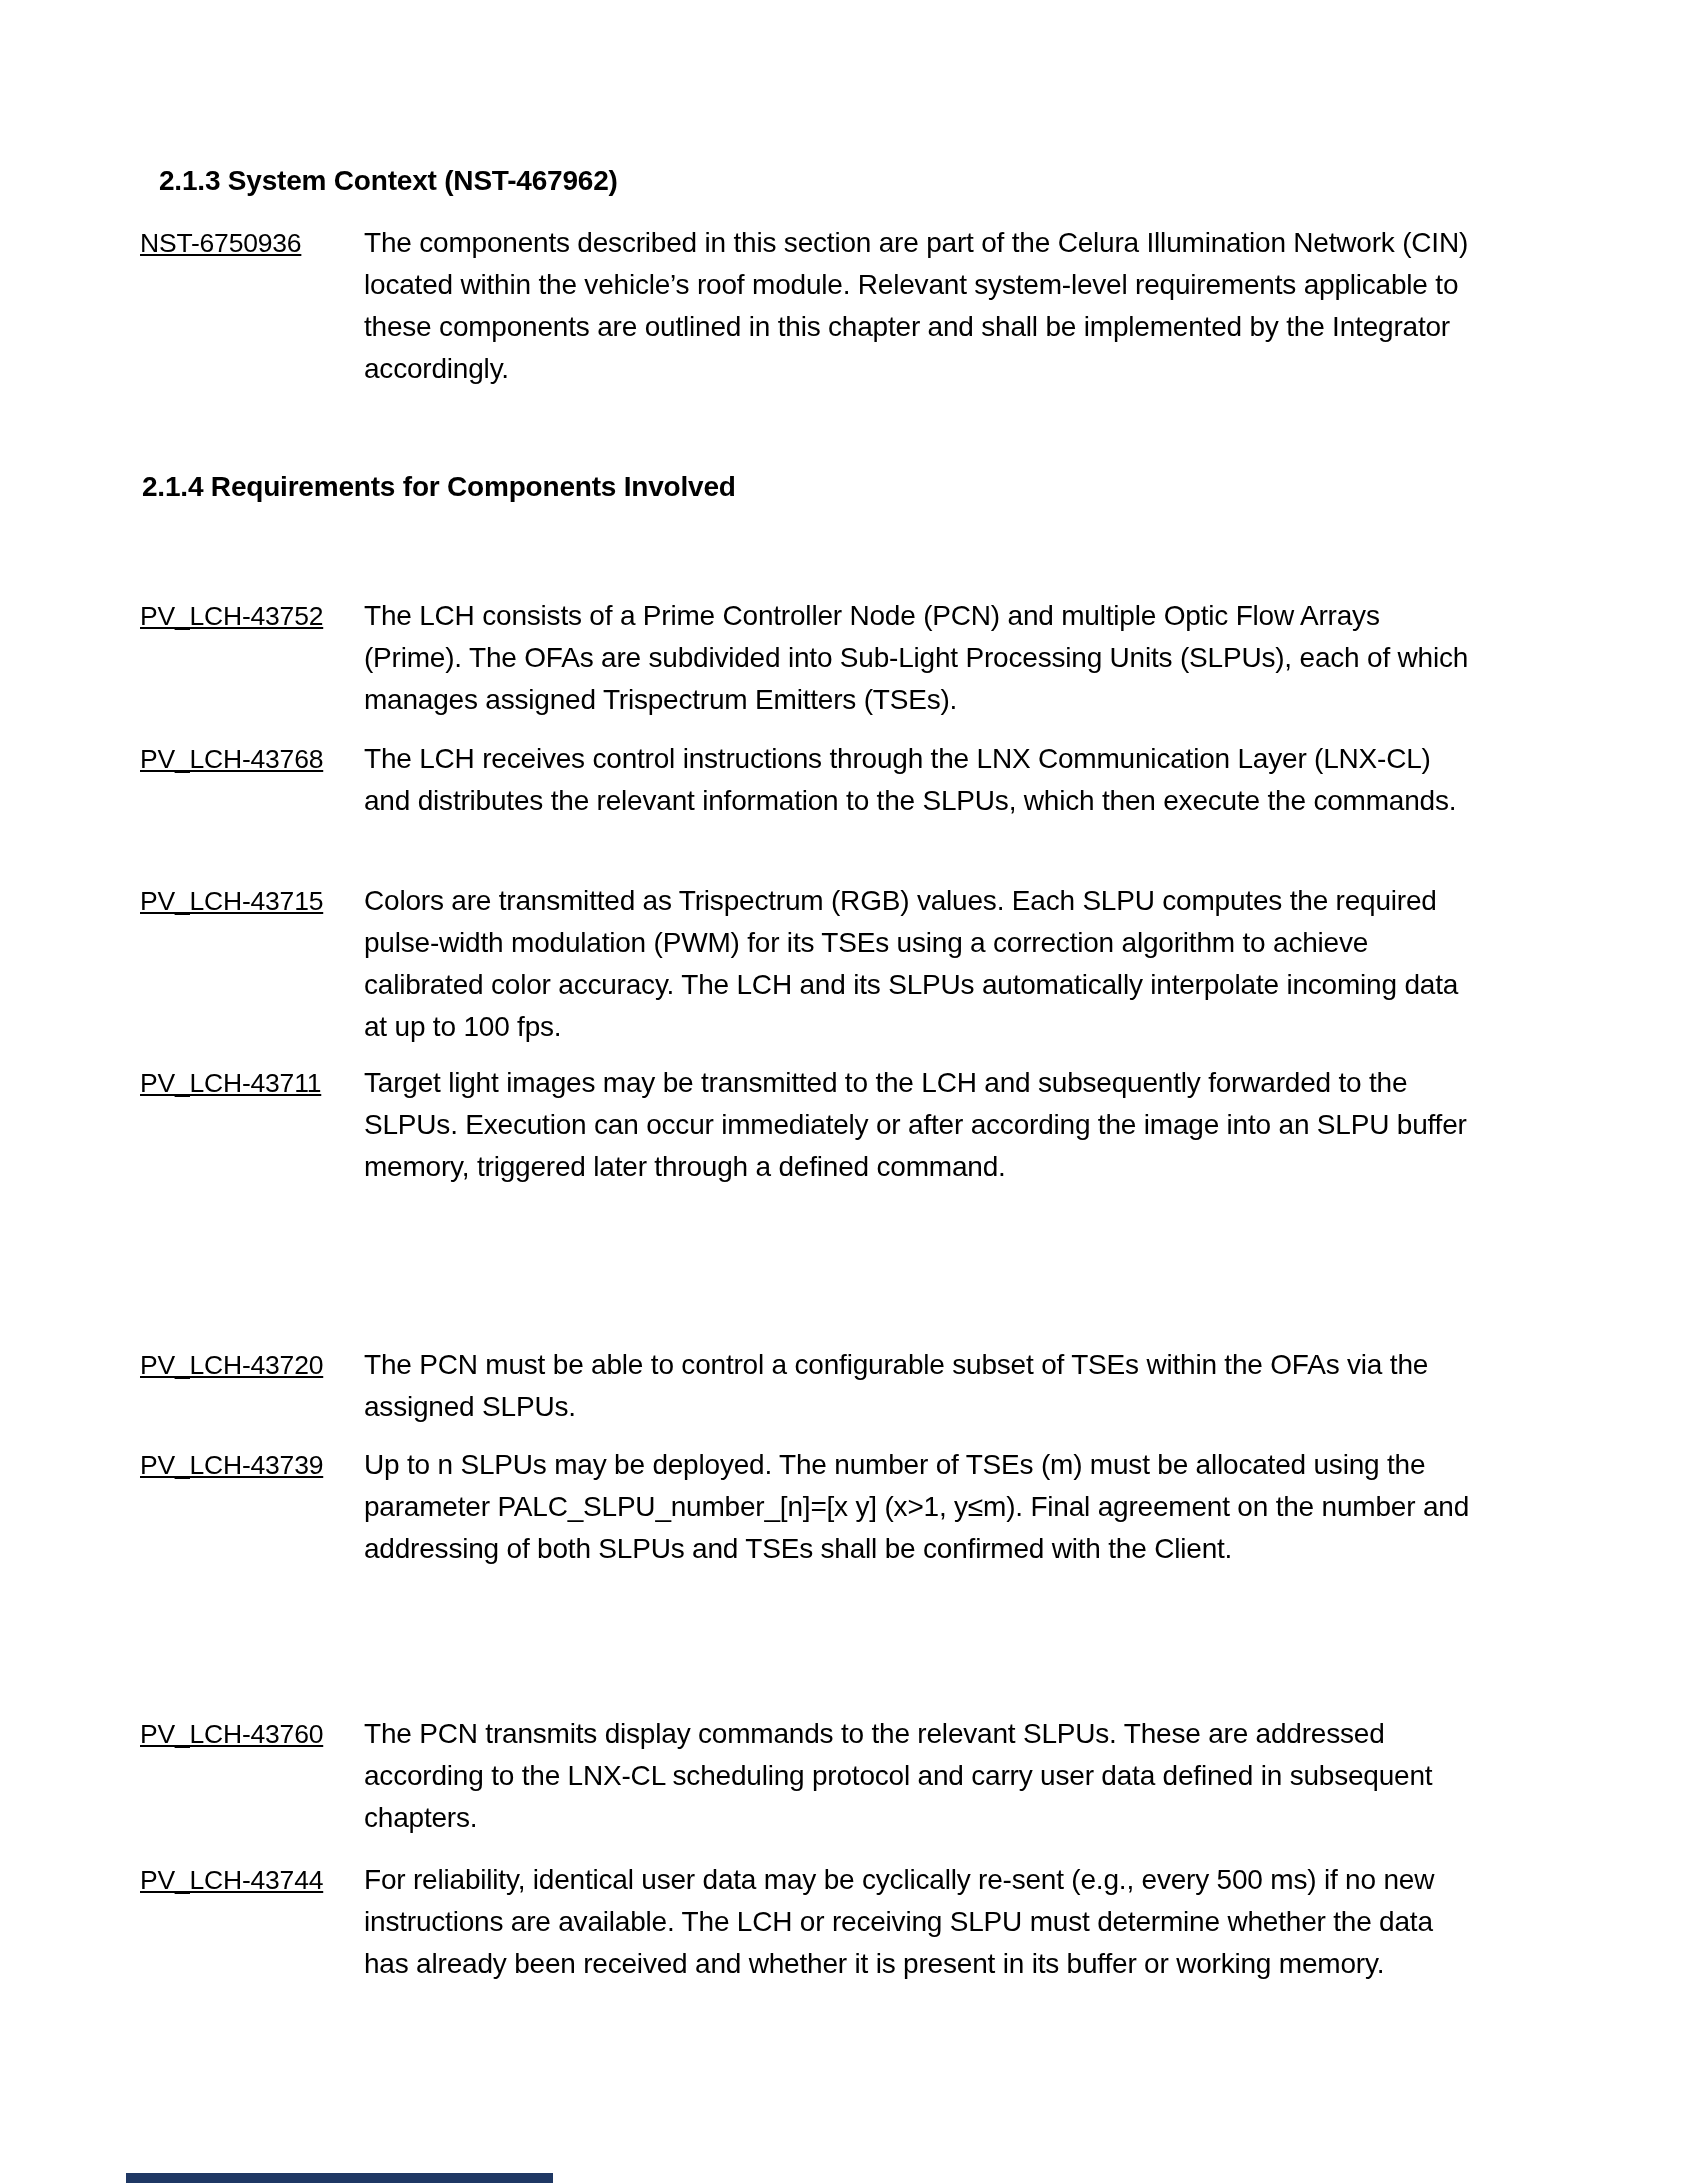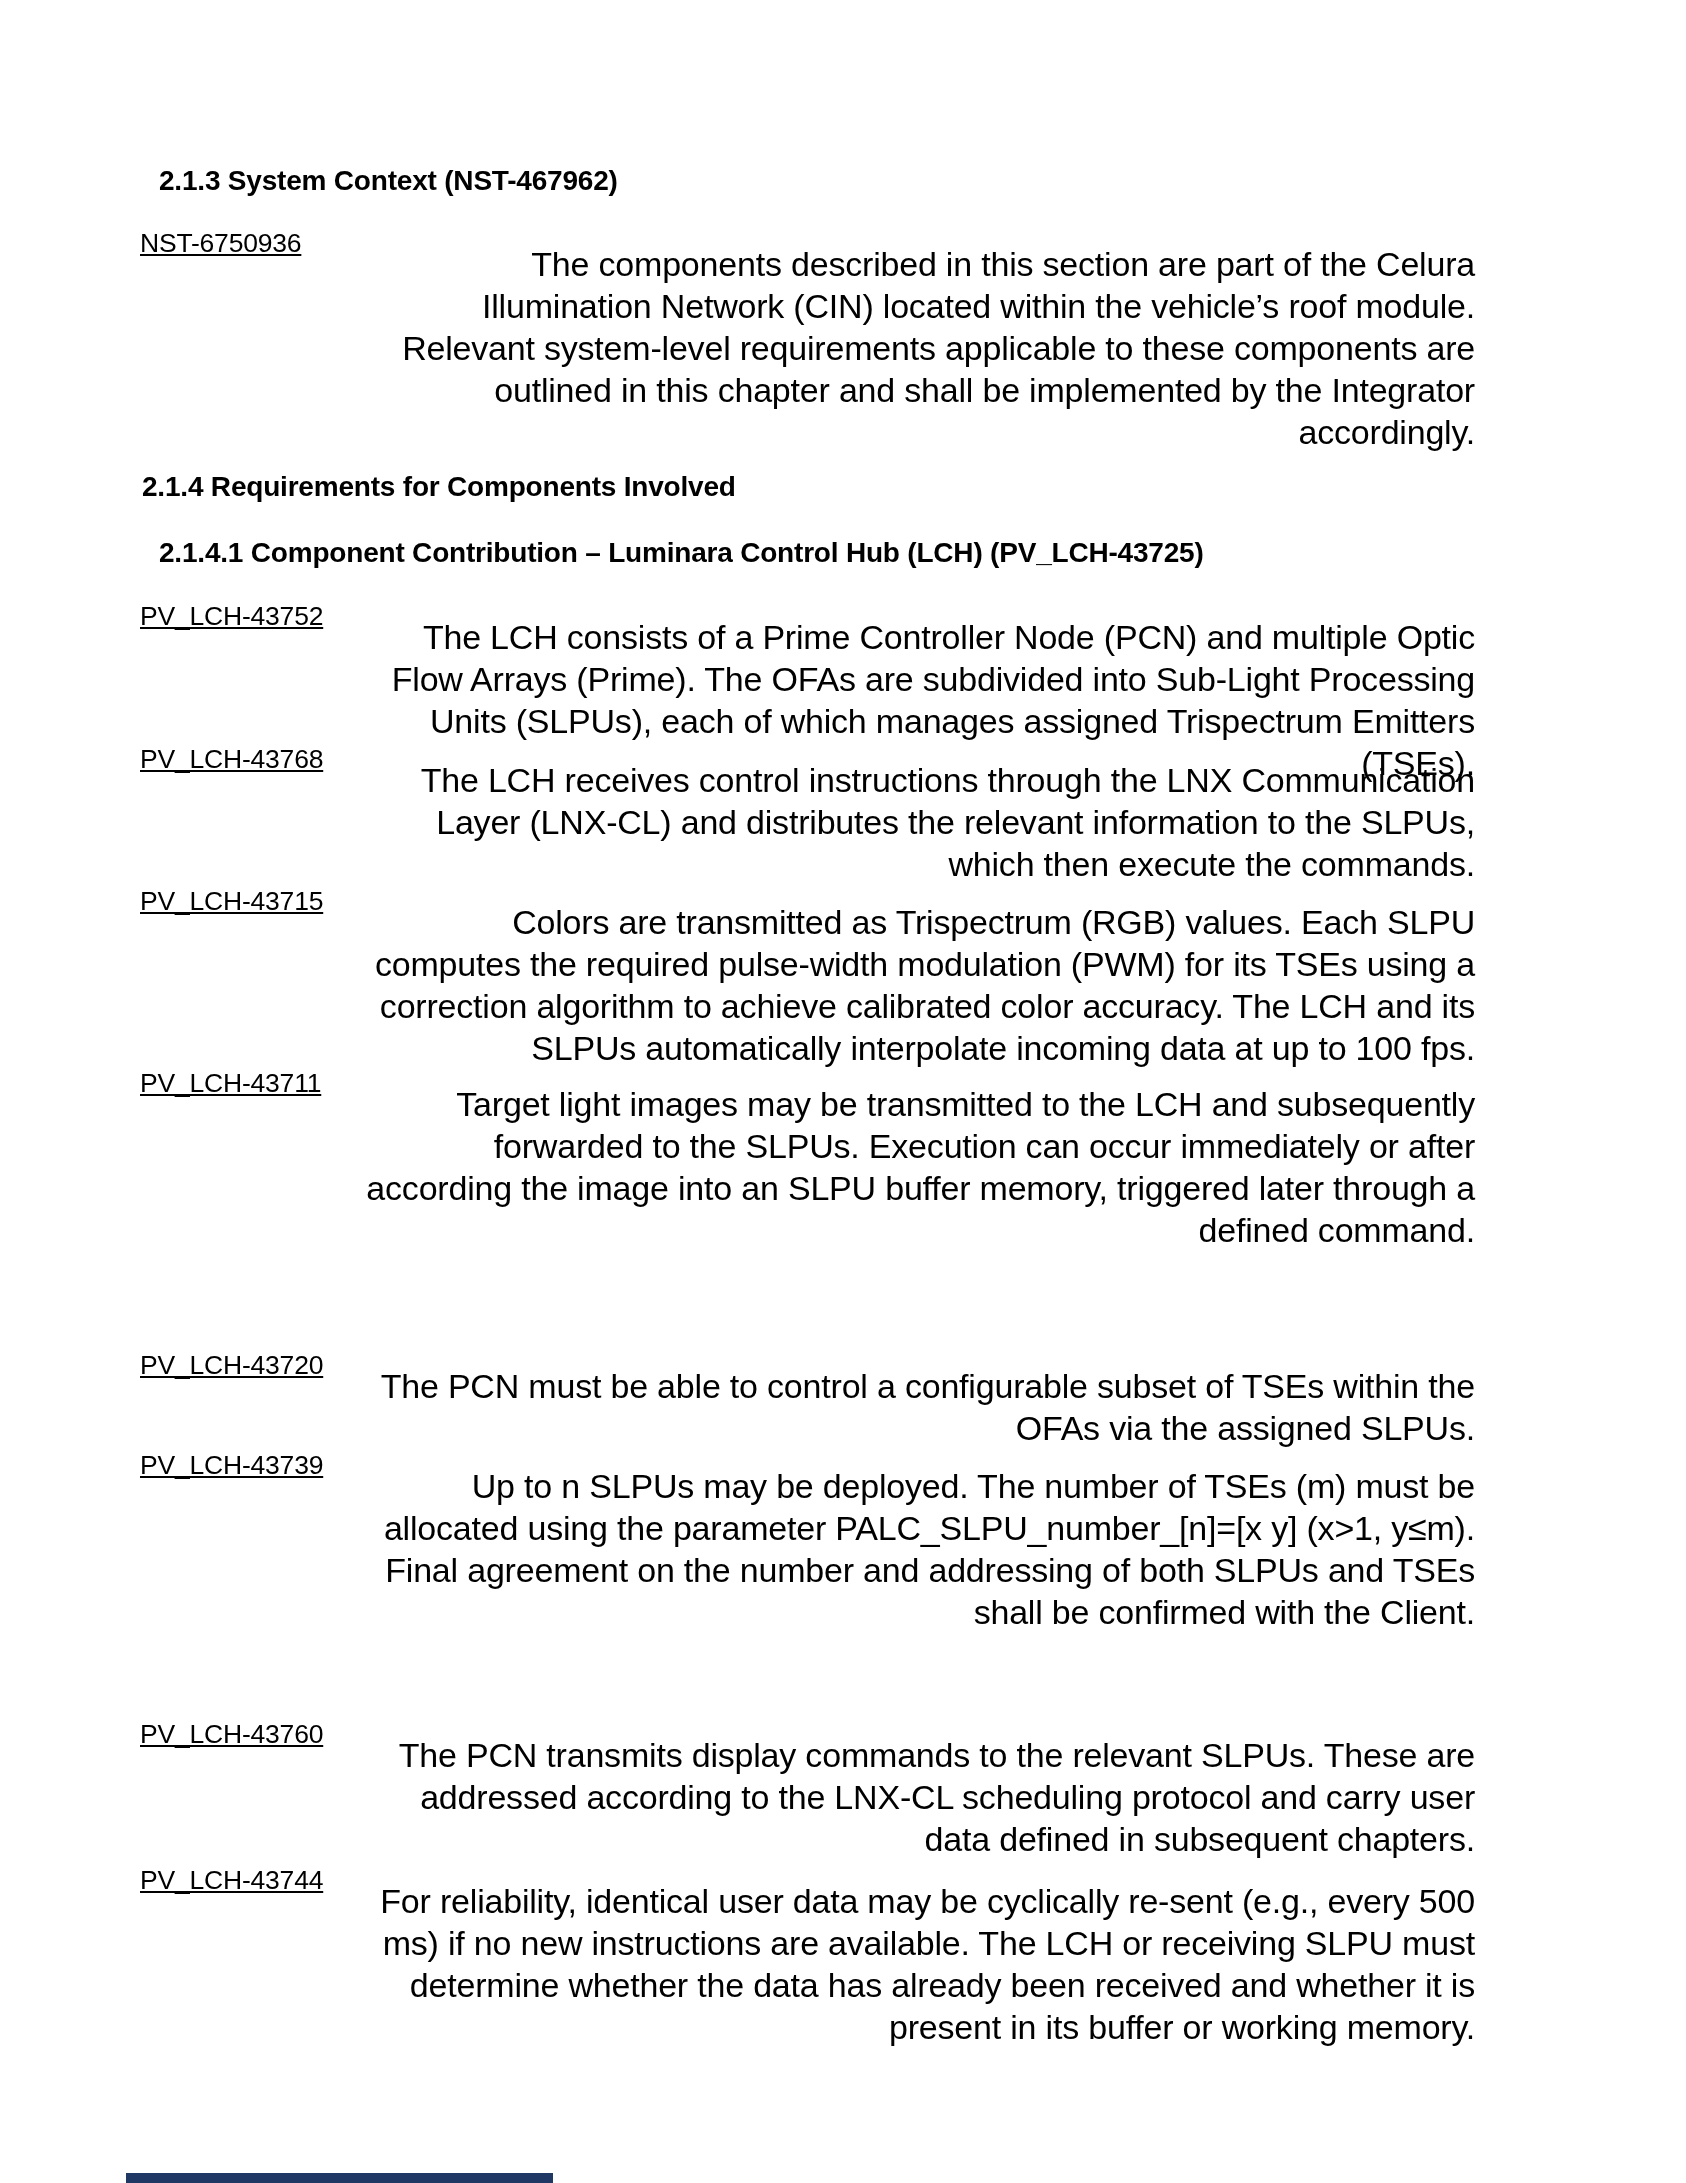--- a/index.html
+++ b/index.html
@@ -39,25 +39,24 @@
     line-height: 42px;
     letter-spacing: -0.2px;
     white-space: nowrap;
     text-decoration: underline;
   }
   .req-text {
     position: absolute;
     left: 364px;
     top: 0;
     width: 1111px;
-    font-size: 34px;
+    font-size: 28px;
     line-height: 42px;
     letter-spacing: -0.2px;
-    text-align: right;
-    margin-top: 21px;
+    text-align: left;
   }
   .footer-bar {
     position: absolute;
     left: 126px;
     top: 2173px;
     width: 427px;
     height: 10px;
     background: #1F3864;
   }
 </style>
@@ -68,21 +67,20 @@
 
   <div class="heading h-l3" style="top:164px">2.1.3 System Context (NST-467962)</div>
 
   <div class="req" style="top:222px">
     <span class="req-id">NST-6750936</span>
     <div class="req-text">The components described in this section are part of the Celura Illumination Network (CIN) located within the vehicle’s roof module. Relevant system-level requirements applicable to these components are outlined in this chapter and shall be implemented by the Integrator accordingly.</div>
   </div>
 
   <div class="heading h-l2" style="top:470px">2.1.4 Requirements for Components Involved</div>
 
-  <div class="heading h-l3" style="top:536px">2.1.4.1 Component Contribution – Luminara Control Hub (LCH) (PV_LCH-43725)</div>
 
   <div class="req" style="top:595px">
     <span class="req-id">PV_LCH-43752</span>
     <div class="req-text">The LCH consists of a Prime Controller Node (PCN) and multiple Optic Flow Arrays (Prime). The OFAs are subdivided into Sub-Light Processing Units (SLPUs), each of which manages assigned Trispectrum Emitters (TSEs).</div>
   </div>
 
   <div class="req" style="top:738px">
     <span class="req-id">PV_LCH-43768</span>
     <div class="req-text">The LCH receives control instructions through the LNX Communication Layer (LNX-CL) and distributes the relevant information to the SLPUs, which then execute the commands.</div>
   </div>

